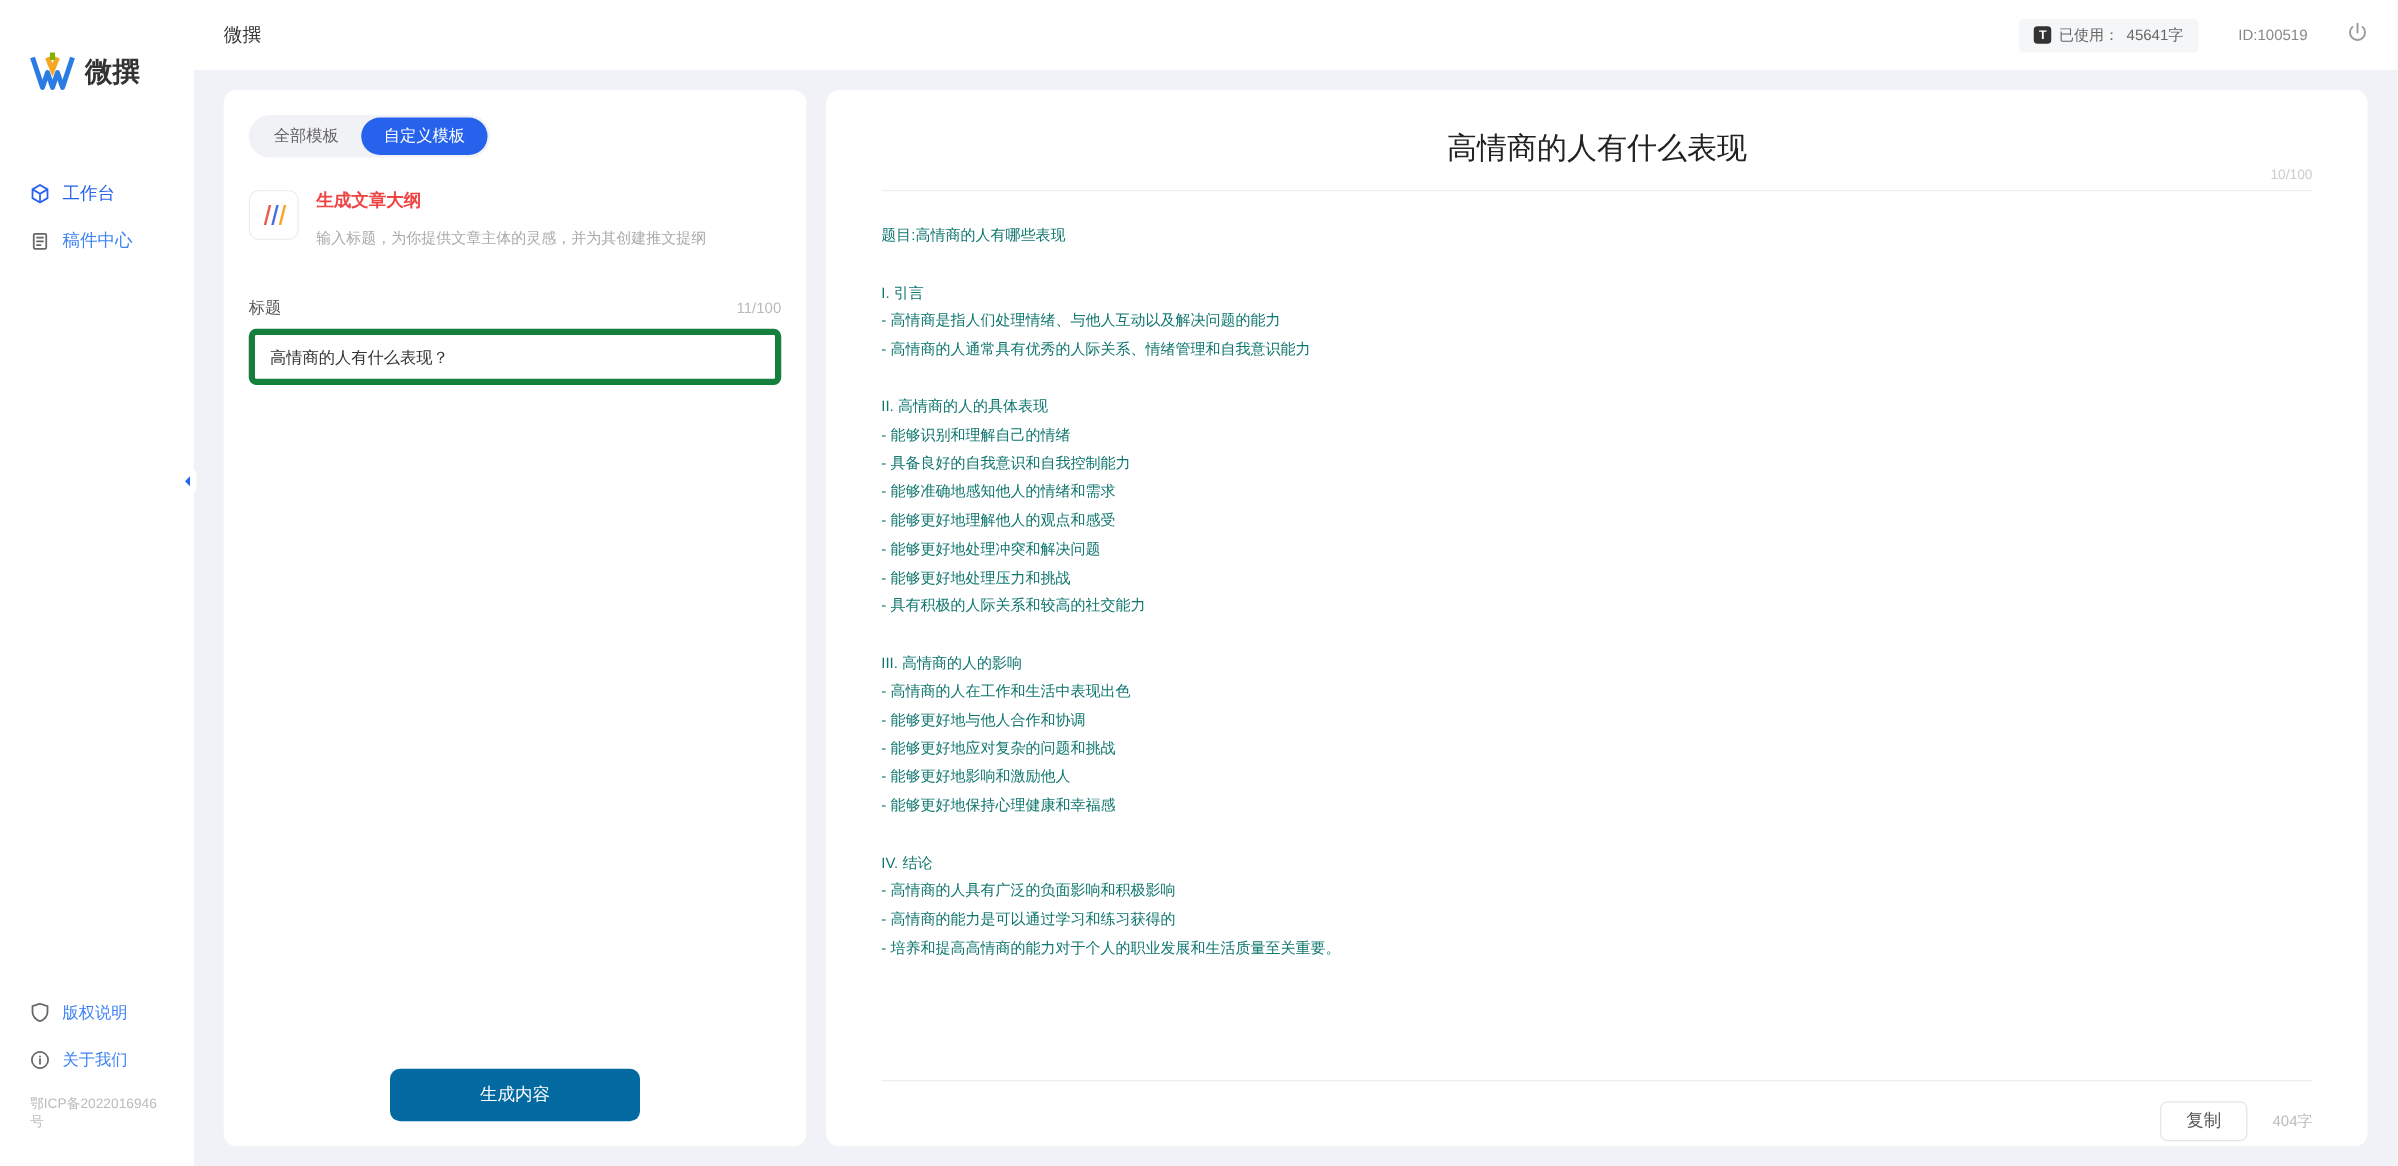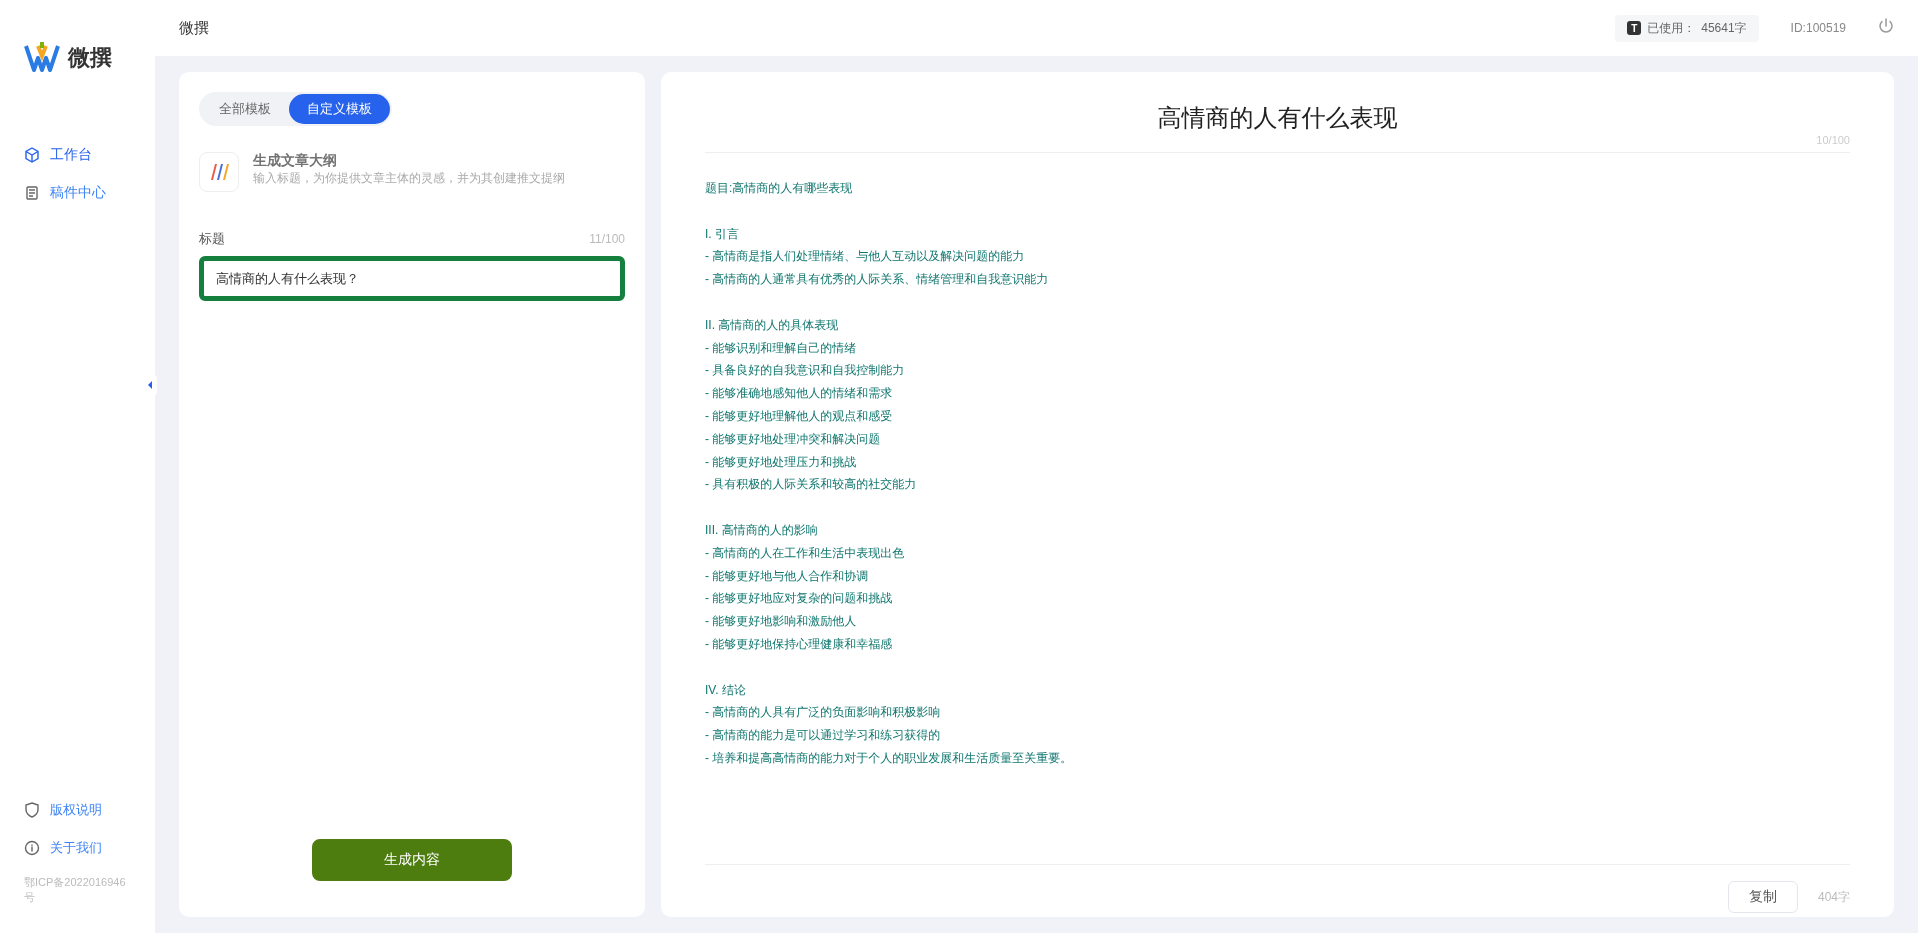--- a/index.html
+++ b/index.html
@@ -198,22 +198,22 @@
       border: 1px solid #eee;
       border-radius: 8px;
       display: flex;
       align-items: center;
       justify-content: center;
       flex-shrink: 0;
     }
     .template-title {
       font-size: 14px;
       font-weight: 600;
-      color: #737373;
-      margin-bottom: 0;
+      color: #ef4444;
+      margin-bottom: 12px;
     }
     .template-desc {
       font-size: 12px;
       color: #aaa;
     }
     .field-row {
       display: flex;
       justify-content: space-between;
       align-items: center;
       margin: 18px 0 8px;
@@ -240,24 +240,24 @@
       align-items: center;
       justify-content: center;
       gap: 6px;
       margin-top: 14px;
       color: #bbb;
       font-size: 12px;
       cursor: pointer;
     }
     .generate-btn {
       position: absolute;
-      bottom: 36px;
+      bottom: 20px;
       left: 50%;
       transform: translateX(-50%);
-      background: #4d7c0f;
+      background: #0369a1;
       color: #fff;
       border: none;
       border-radius: 8px;
       padding: 12px 0;
       width: 200px;
       font-size: 14px;
       cursor: pointer;
     }
     .output-header {
       position: relative;

